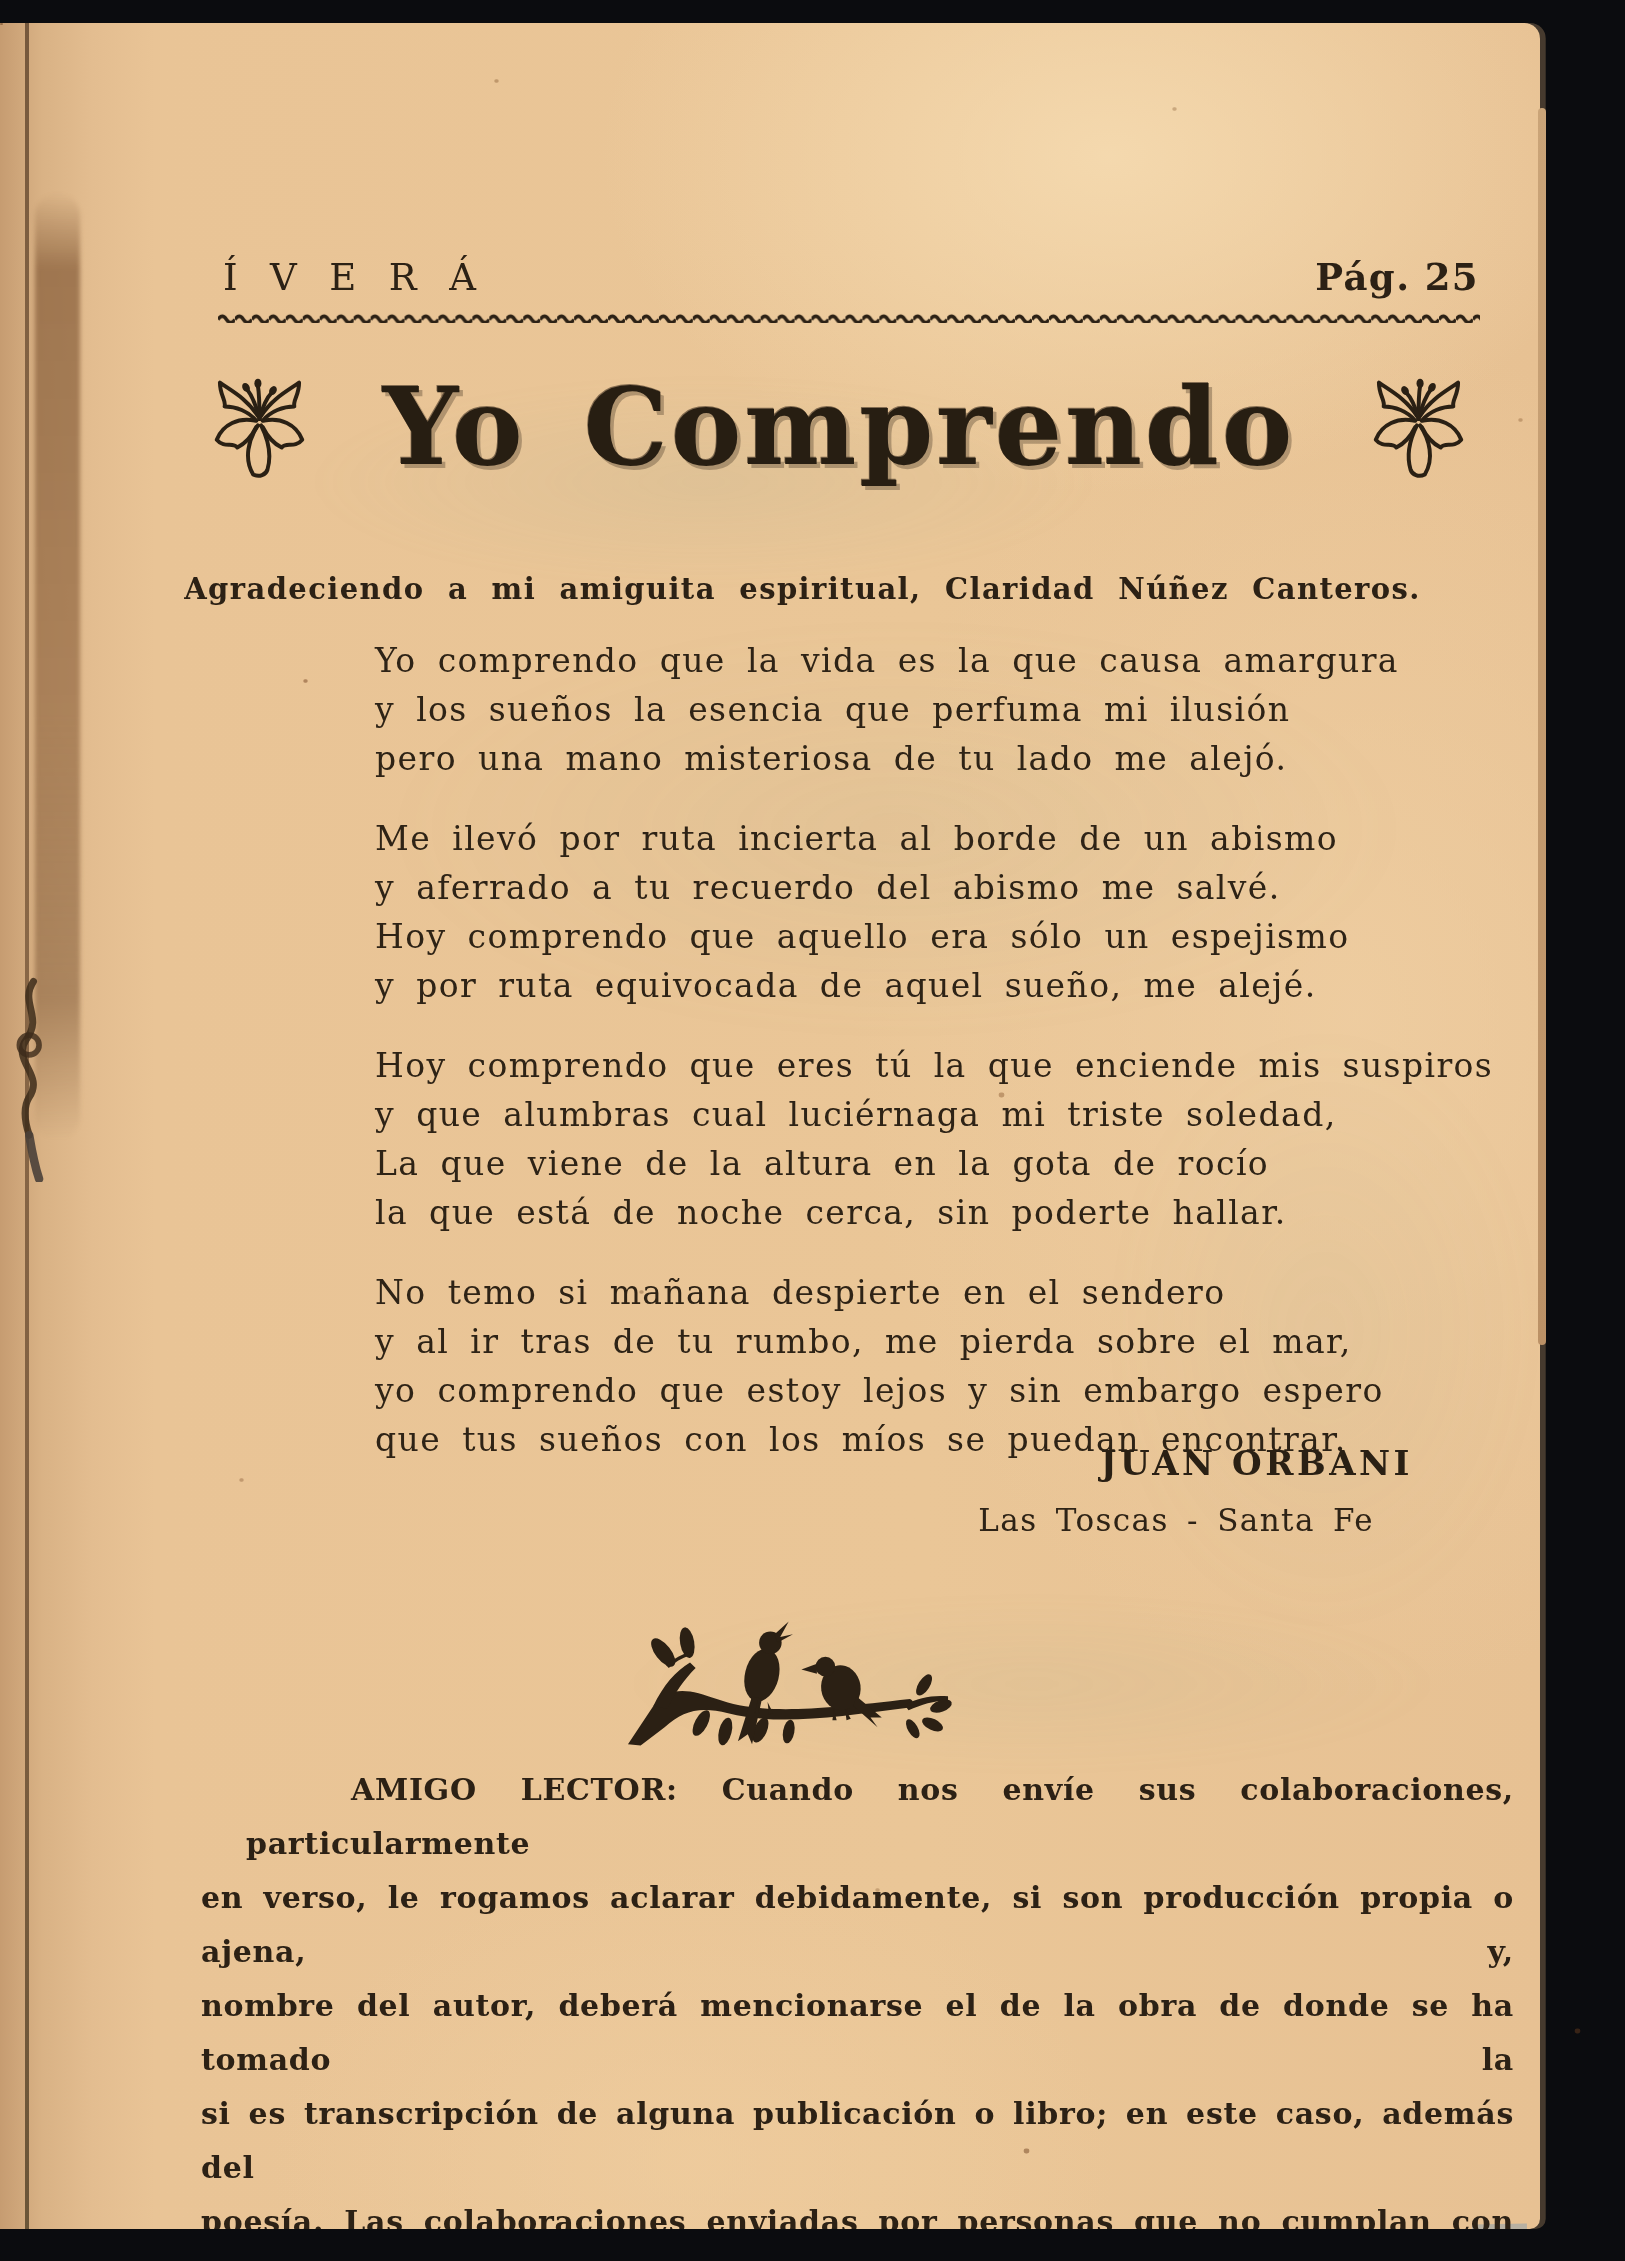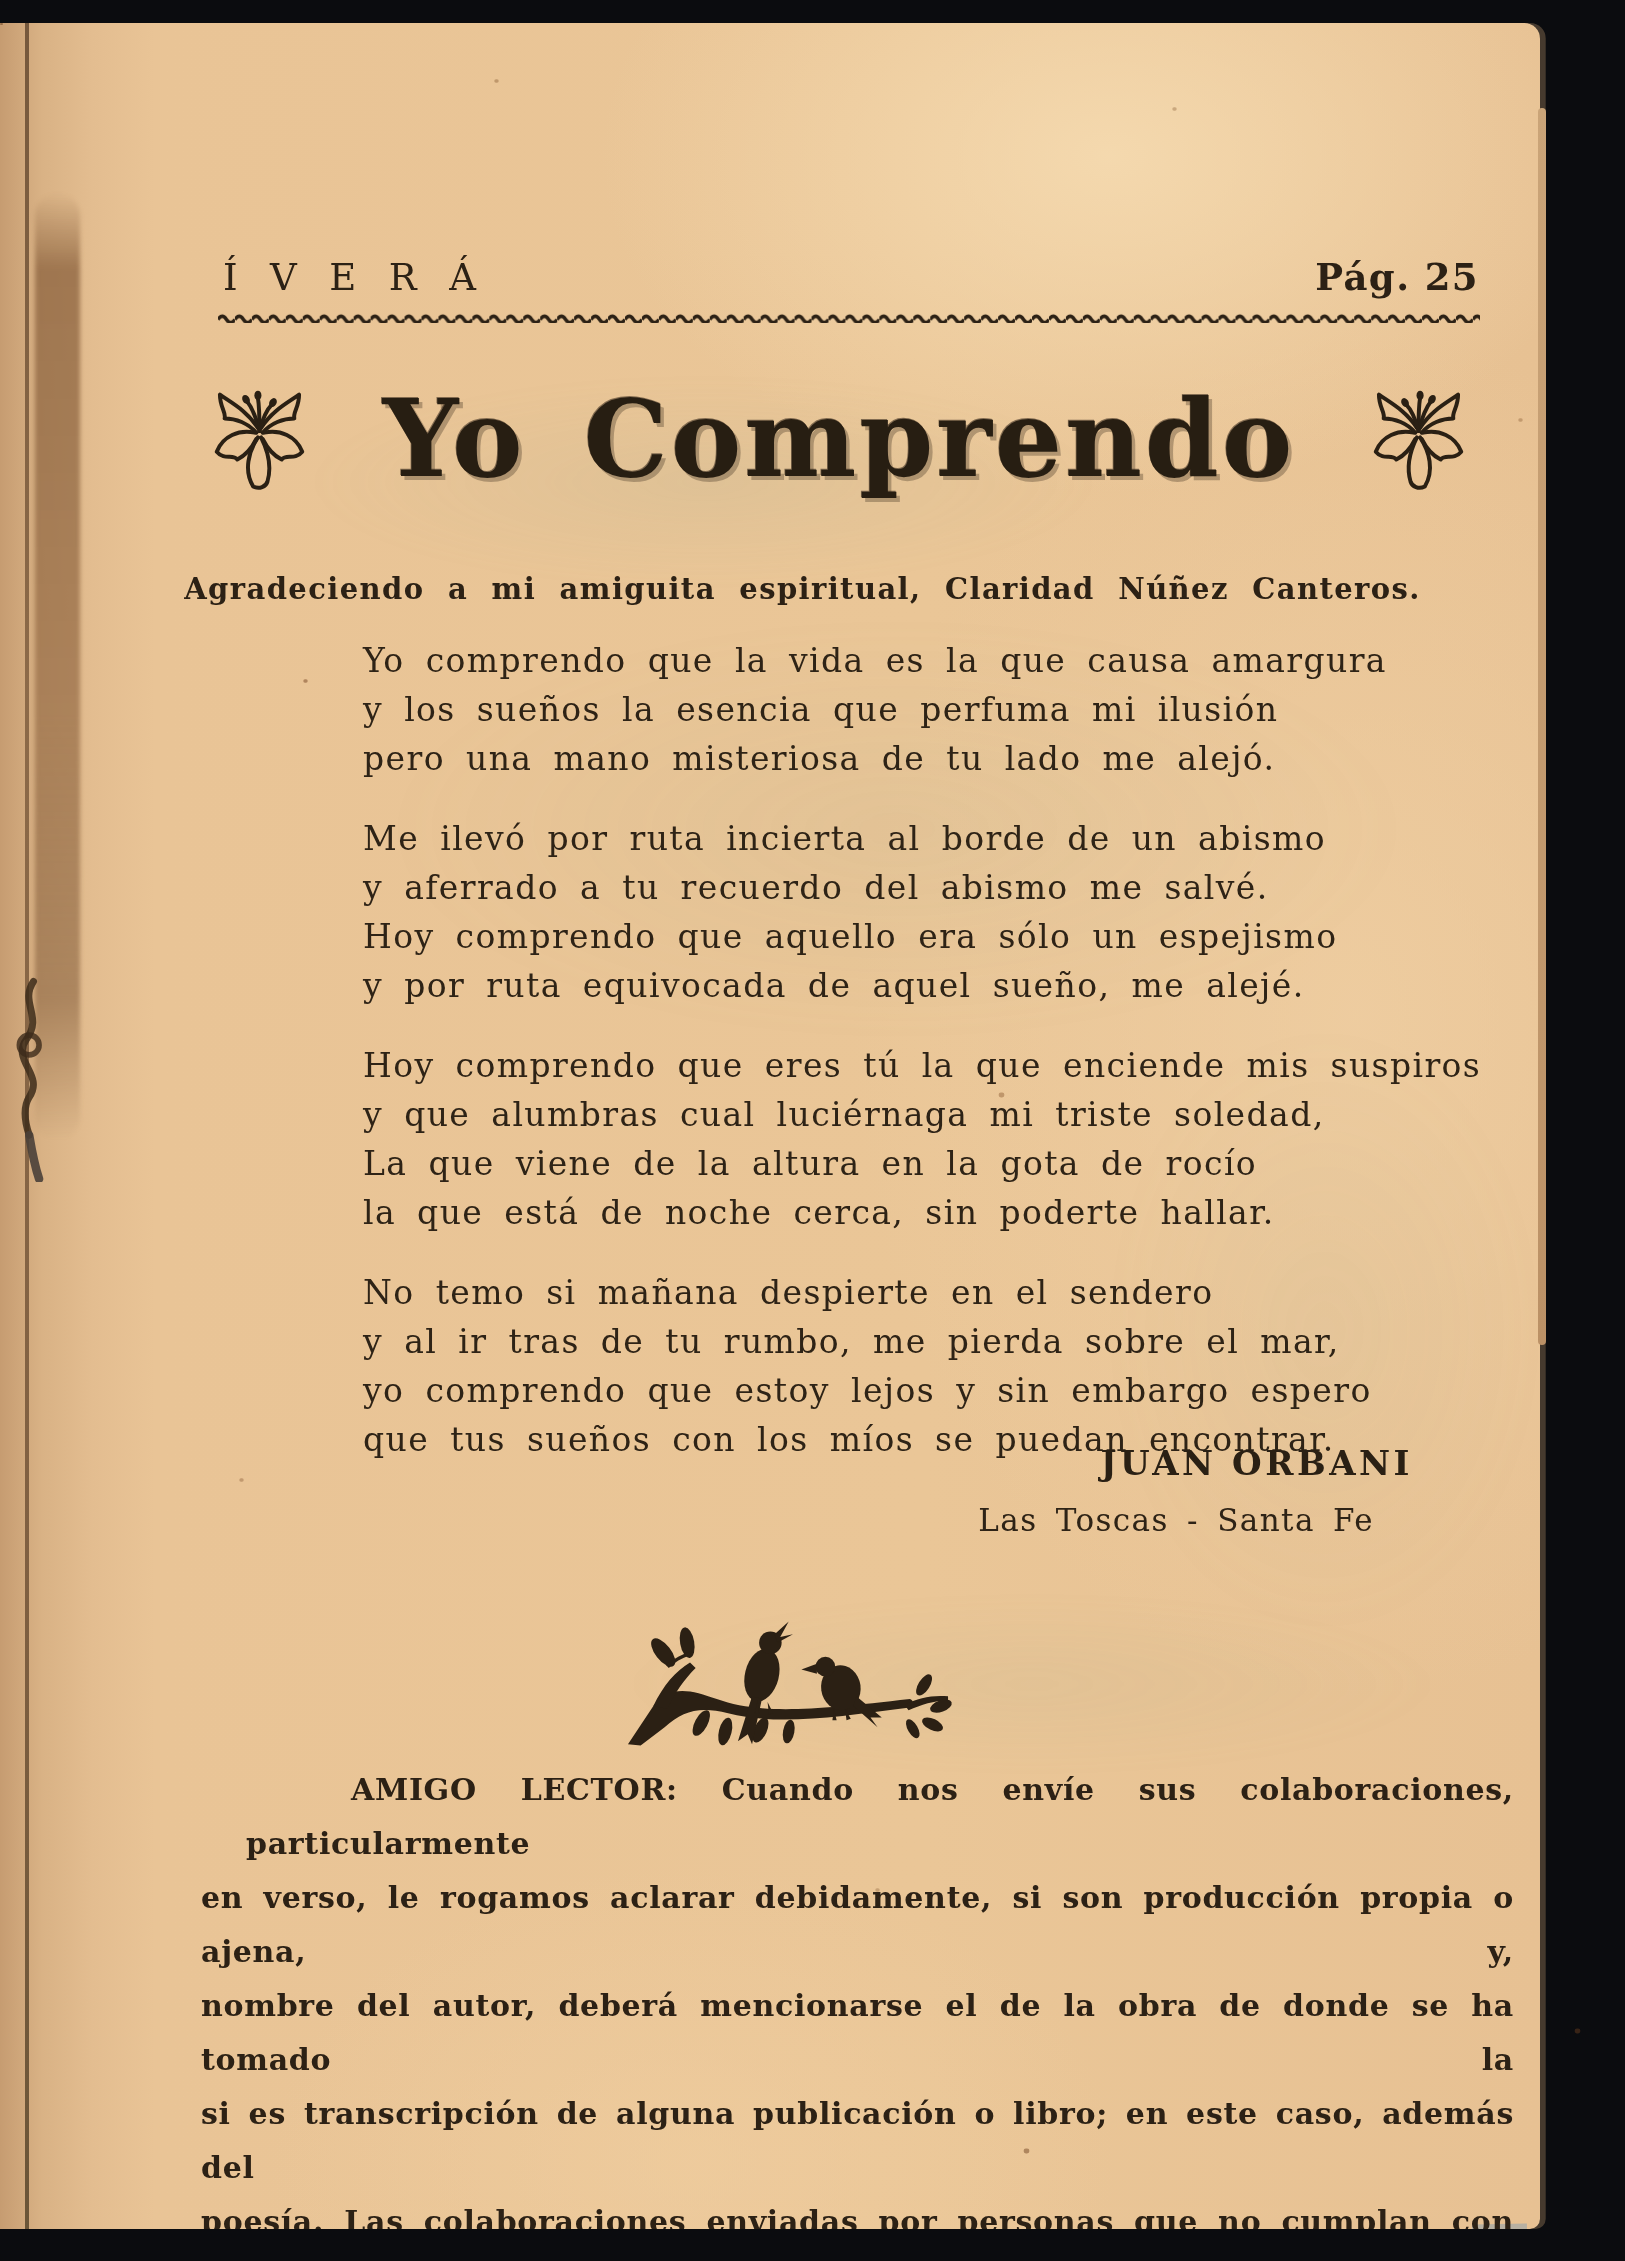--- a/index.html
+++ b/index.html
@@ -63,34 +63,34 @@
   .twine{position:absolute;left:1.4px;top:954px;}
   
   .band{position:absolute;background:#0b0c0f;}
   .band-top{left:0;top:0;width:100%;height:22.6px;}
   .band-bottom{left:0;top:2229px;width:100%;height:32.5px;}
   .band-right{left:1604px;top:0;width:21px;height:100%;}
   .header-row{position:absolute;left:223px;top:232px;width:1256px;display:flex;justify-content:space-between;align-items:baseline;}
   .pub-name{font-size:37px;letter-spacing:32.5px;color:#2c2115;}
   .page-num{font-size:37px;font-weight:bold;color:#2c2115;letter-spacing:1.4px;}
   .wavy-rule{position:absolute;left:218px;top:288px;width:1262px;height:12.7px;}
-  .title-row{position:absolute;left:212px;top:360px;width:1254px;display:flex;align-items:center;justify-content:space-between;}
+  .title-row{position:absolute;left:212px;top:348px;width:1254px;display:flex;align-items:center;justify-content:space-between;}
   .flower{width:95px;height:112px;flex:0 0 auto;}
   .flower.right{transform:scaleX(-1);}
   .main-title{
     flex:1 1 auto;text-align:center;
     font-size:106px;font-weight:bold;line-height:1;
     color:#271e12;letter-spacing:2.8px;word-spacing:18.4px;
     text-shadow:3.5px 3.5px 0 rgba(45,33,21,.30), -0.7px -0.7px 0 rgba(45,33,21,.55);
   }
   .dedication{
     position:absolute;left:71px;top:529px;width:1463px;text-align:center;
     font-size:29px;font-weight:bold;color:#2c2115;letter-spacing:1.4px;word-spacing:12px;margin-top:20px;
   }
-  .poem{position:absolute;left:363px;top:613px;width:1102px;}
+  .poem{position:absolute;left:375px;top:613px;width:1102px;}
   .stanza{margin:0 0 31px 0;}
   .poem-line{font-size:33px;line-height:49px;color:#2e2316;letter-spacing:1.4px;word-spacing:9.2px;white-space:nowrap;}
   .signature{position:absolute;right:127px;top:1420px;text-align:right;}
   .author-name{font-size:34px;font-weight:bold;letter-spacing:3.5px;color:#2a2014;}
   .author-loc{font-size:31px;color:#2e2316;margin-top:19px;letter-spacing:1.4px;word-spacing:7px;padding-right:39px;}
   .vignette{position:absolute;left:622px;top:1583px;width:332px;height:141px;}
   .notice{position:absolute;left:201px;top:1740px;width:1313px;}
   .notice-line{
     font-size:30px;font-weight:bold;color:#2c2115;line-height:54px;
     letter-spacing:0.7px;word-spacing:5.7px;

